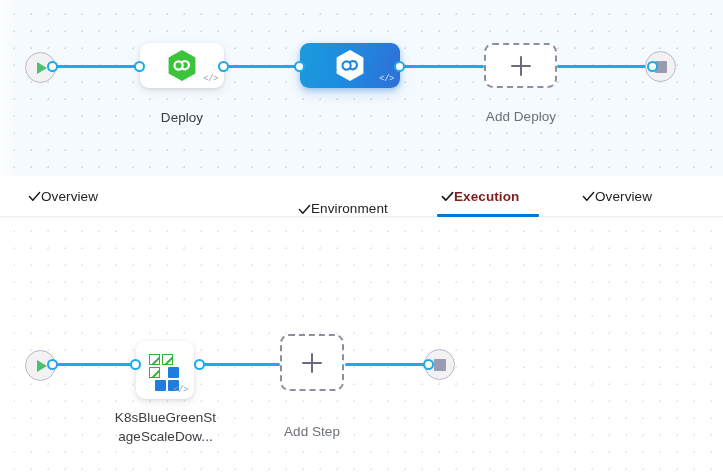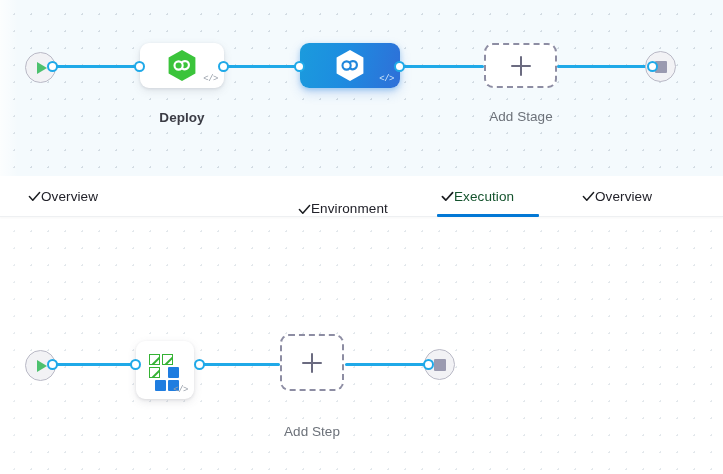--- a/index.html
+++ b/index.html
@@ -91,21 +91,21 @@
     height: 13px;
     flex: 0 0 auto;
     color: #1b1d21;
   }
   .tab .tab-check svg { display: block; }
   .tab-label {
     font-size: 13.5px;
     color: #22222a;
     letter-spacing: 0.1px;
   }
-  .tab.active .tab-label { font-weight: normal; color: #14532d; }
+  .tab.active .tab-label { font-weight: bold; color: #7f1d1d; }
   .tab.active::after {
     content: "";
     position: absolute;
     left: 0; right: 0;
     bottom: -1px;
     height: 3px;
     background: #0278d5;
     border-radius: 1px;
   }
 
@@ -271,39 +271,39 @@
         <polygon points="15,1 28.4,8.6 28.4,24.4 15,32 1.6,24.4 1.6,8.6" fill="#3bc43b"></polygon>
         <g fill="none" stroke="#ffffff" stroke-width="2.1" stroke-linecap="round">
           <circle cx="11.6" cy="16.5" r="4.1"></circle>
           <path d="M14.6 13.6 C17.2 11.0 21.6 12.2 21.9 15.7 C22.2 19.4 18.0 21.6 15.2 19.4"></path>
         </g>
       </svg>
       <span class="code-badge">&lt;/&gt;</span>
     </div>
     <div class="port" style="left:134px; top:61px;"></div>
     <div class="port" style="left:218px; top:61px;"></div>
-    <div class="node-label" style="left:120px; top:108px; width:124px;font-weight:bold;">Deploy</div>
+    <div class="node-label" style="left:120px; top:108px; width:124px;">Deploy</div>
 
     <div class="node-card selected" style="left:300px; top:43px; width:100px; height:45px;">
       <svg class="hex-icon" width="30" height="33" viewBox="0 0 30 33">
         <polygon points="15,1 28.4,8.6 28.4,24.4 15,32 1.6,24.4 1.6,8.6" fill="#ffffff"></polygon>
         <g fill="none" stroke="#2187dc" stroke-width="2.1" stroke-linecap="round">
           <circle cx="11.6" cy="16.5" r="4.1"></circle>
           <path d="M14.6 13.6 C17.2 11.0 21.6 12.2 21.9 15.7 C22.2 19.4 18.0 21.6 15.2 19.4"></path>
         </g>
       </svg>
       <span class="code-badge">&lt;/&gt;</span>
     </div>
     <div class="port" style="left:294px; top:61px;"></div>
     <div class="port" style="left:394px; top:61px;"></div>
 
     <div class="add-node" style="left:484px; top:43px; width:73px; height:45px;">
       <span class="plus"></span>
     </div>
-    <div class="node-label muted" style="left:459px; top:107px; width:124px;">Add Stage</div>
+    <div class="node-label muted" style="left:459px; top:107px; width:124px;">Add Deploy</div>
 
     <div class="port" style="left:647px; top:61px;"></div>
     <div class="terminal" style="left:645px; top:51px;">
       <span class="stop-sq"></span>
     </div>
   </div>
 
   <div class="tabbar">
 
     <div class="tab" id="tab-0">
@@ -361,20 +361,24 @@
         <span class="sq green" style="left:14px; top:0px;"></span>
         <span class="sq green" style="left:1px;  top:13px;"></span>
         <span class="sq blue" style="left:20px; top:13px;"></span>
         <span class="sq blue" style="left:7px;  top:26px;"></span>
         <span class="sq blue" style="left:20px; top:26px;"></span>
       </span>
       <span class="code-badge">&lt;/&gt;</span>
     </div>
     <div class="port" style="left:130px; top:142px;"></div>
     <div class="port" style="left:194px; top:142px;"></div>
+    <div class="node-label" style="left:100px; top:191px; width:131px;">
+      <div>K8sBlueGreenSt</div>
+      <div>ageScaleDow...</div>
+    </div>
 
     <div class="add-node" style="left:280px; top:117px; width:64px; height:57px;">
       <span class="plus"></span>
     </div>
     <div class="node-label muted" style="left:250px; top:205px; width:124px;">Add Step</div>
 
     <div class="port" style="left:423px; top:142px;"></div>
     <div class="terminal" style="left:424px; top:132px;">
       <span class="stop-sq"></span>
     </div>

